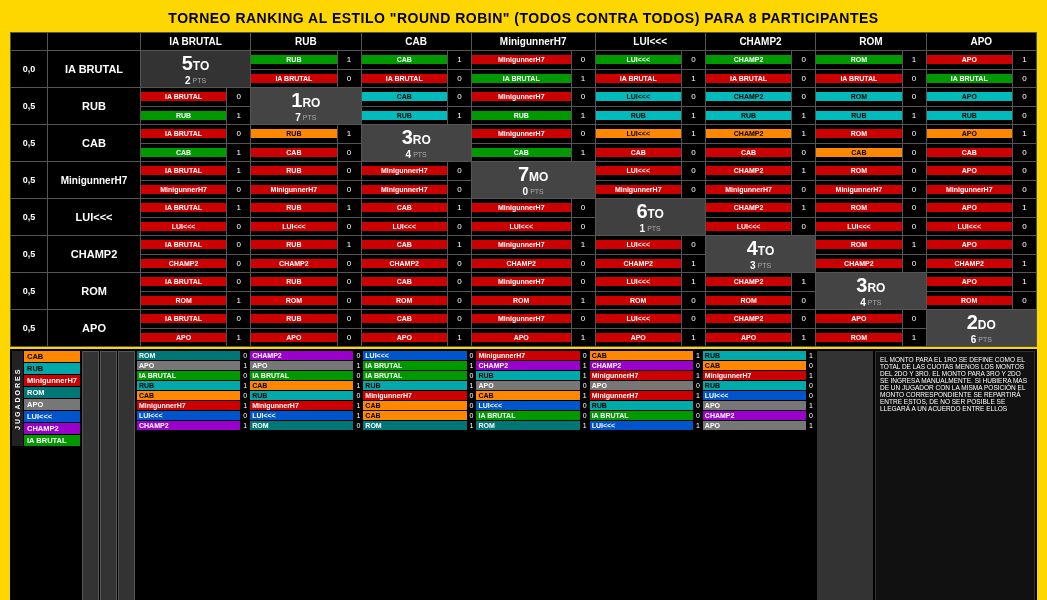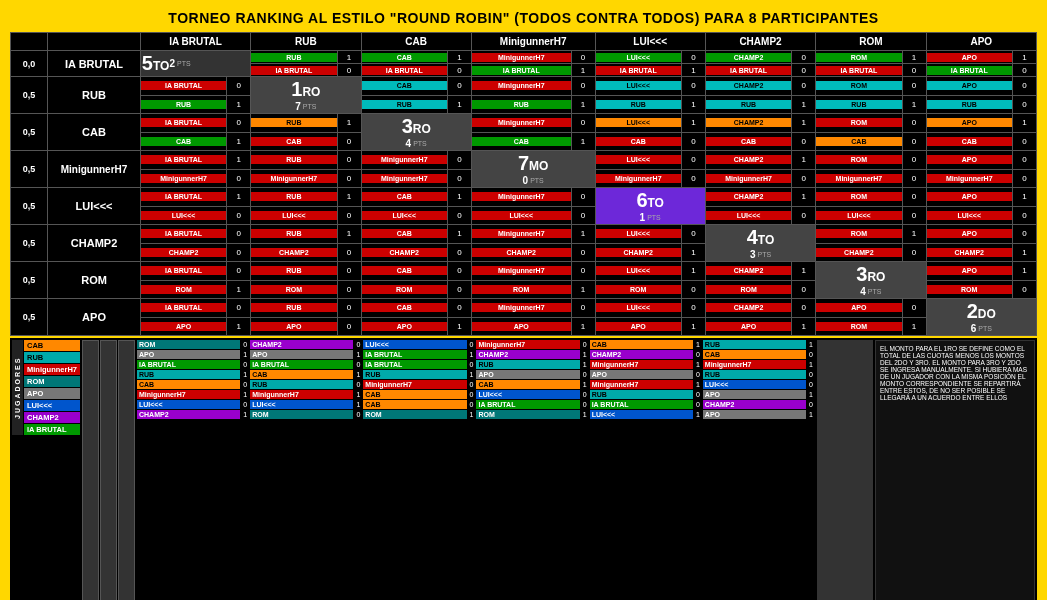--- a/index.html
+++ b/index.html
@@ -92,21 +92,21 @@
         <th colspan="2">APO</th>
       </tr>
     </thead>
     <tbody>
 
       <tr>
         <td rowspan="2" style="background:#000;color:#fff;font-size:9px;font-weight:bold;">0,0</td>
         <td rowspan="2" style="background:#000;color:#fff;font-size:11px;font-weight:bold;">IA BRUTAL</td>
 
         <td colspan="2" rowspan="2" style="background:#333;">
-          <div style="display:flex;flex-direction:row;align-items:center;">
+          <div style="display:flex;flex-direction:column;align-items:center;">
             <div style="font-size:20px;font-weight:900;font-family:'Arial Black',sans-serif;color:#fff;">5<span style="font-size:12px;">TO</span></div>
             <div style="display:flex;gap:2px;align-items:center;">
               <span style="font-size:10px;font-weight:bold;color:#fff;">2</span>
               <span style="font-size:7px;color:#aaa;">PTS</span>
             </div>
           </div>
         </td>
 
         <td style="padding:0;">
             <div class="name-green" style="font-size:7px;">RUB</div>
@@ -431,21 +431,21 @@
         <td style="padding:0;">
             <div class="name-red" style="font-size:7px;">CAB</div>
           </td>
         <td style="padding:0;background:#000;color:#fff;font-size:8px;text-align:center;">1</td>
 
         <td style="padding:0;">
             <div class="name-red" style="font-size:7px;">MinigunnerH7</div>
           </td>
         <td style="padding:0;background:#000;color:#fff;font-size:8px;text-align:center;">0</td>
 
-        <td colspan="2" rowspan="2" style="background:#6d28d9;">
+        <td colspan="2" rowspan="2" style="background:#404040;">
           <div style="display:flex;flex-direction:column;align-items:center;">
             <div style="font-size:20px;font-weight:900;font-family:'Arial Black',sans-serif;color:#fff;">6<span style="font-size:12px;">TO</span></div>
             <div style="display:flex;gap:2px;align-items:center;">
               <span style="font-size:10px;font-weight:bold;color:#fff;">1</span>
               <span style="font-size:7px;color:#aaa;">PTS</span>
             </div>
           </div>
         </td>
 
         <td style="padding:0;">

